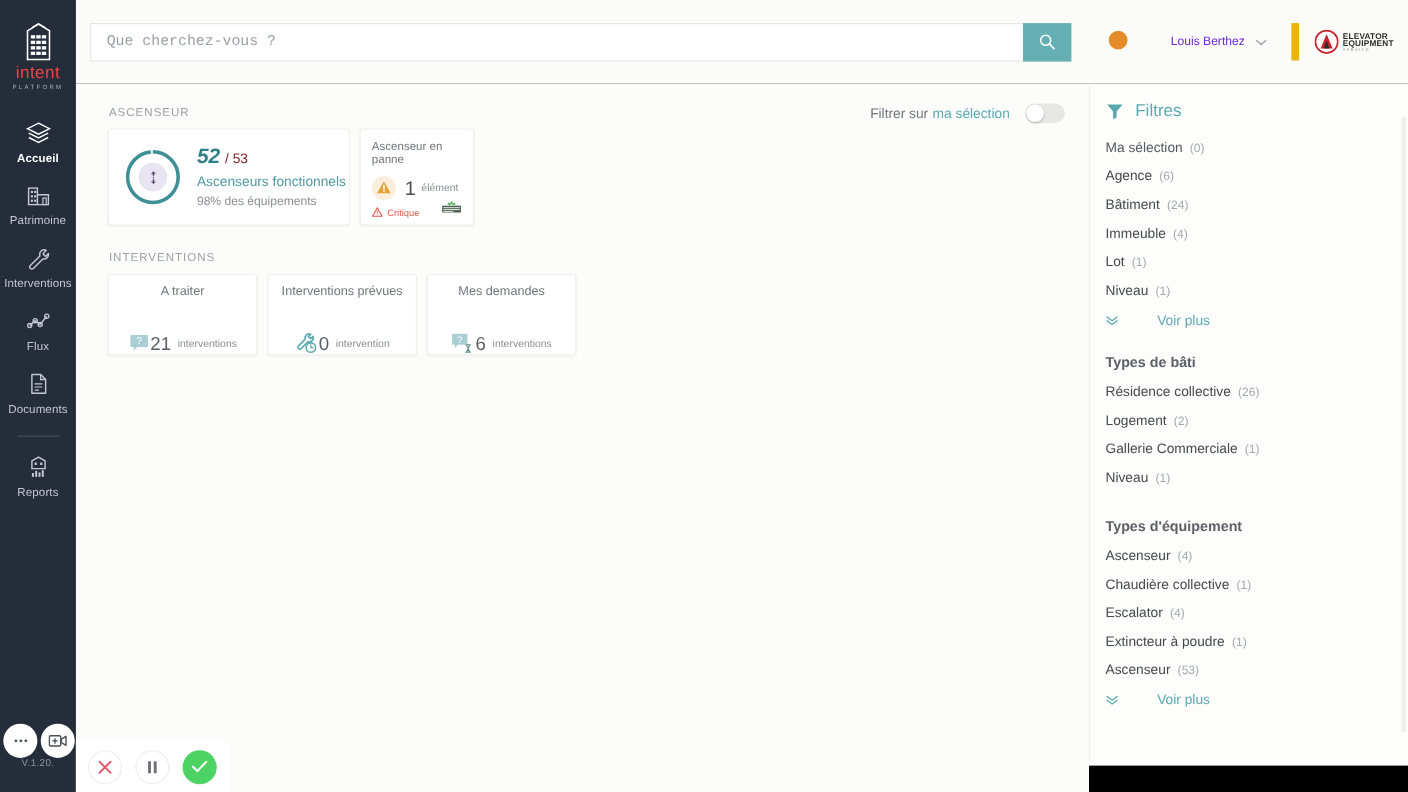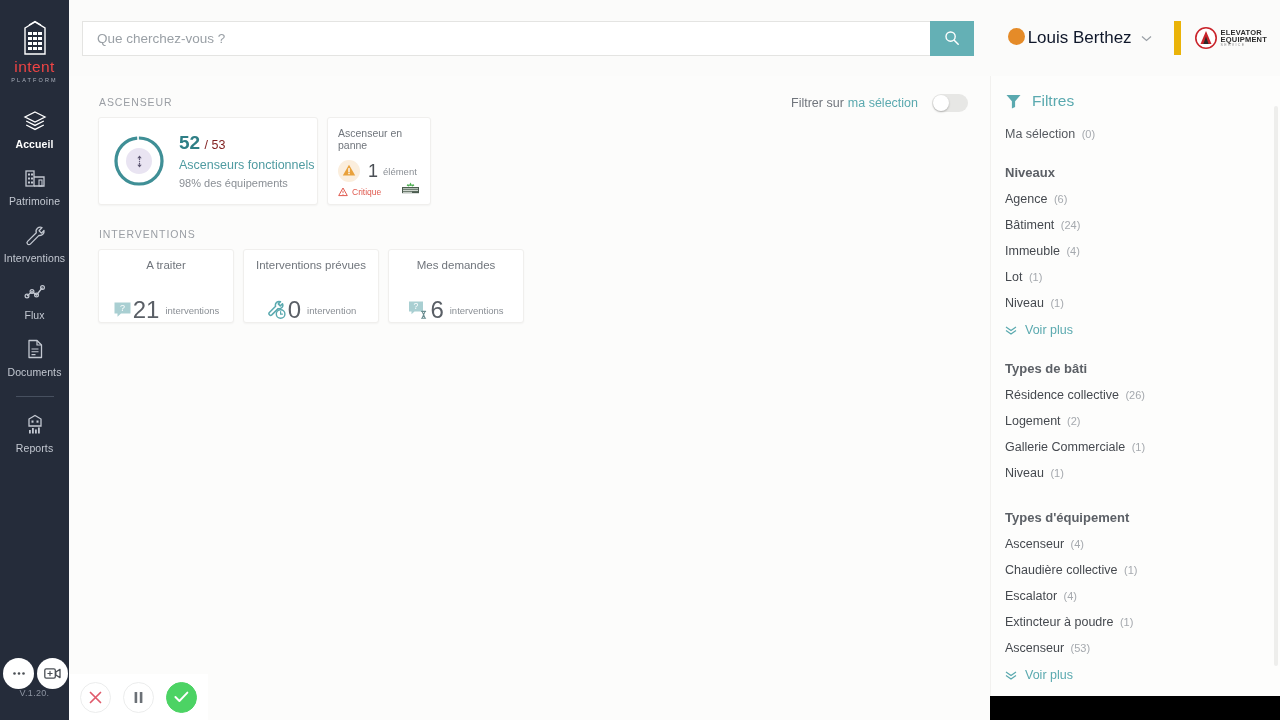--- a/index.html
+++ b/index.html
@@ -40,33 +40,33 @@
 
   
   .topbar {
     position: absolute; left: 69px; top: 0; width: 1211px; height: 76px;
     background: #fbfbfa; display: flex; align-items: center;
   }
   .search-wrap { display: flex; margin-left: 13px; }
   .search-input {
     width: 848px; height: 35px; border: 1px solid #e4e4e2; border-right: none;
     background: #ffffff; padding: 0 14px; font-size: 13.5px; color: #5b6068;
-    font-family: Liberation Sans, sans-serif; outline: none;
+    font-family: Liberation Mono, monospace; outline: none;
   }
   .search-input::placeholder { color: #9aa0a6; }
   .search-btn {
     width: 44px; height: 35px; background: #64b0b5; border: none; cursor: pointer;
     display: flex; align-items: center; justify-content: center;
   }
   .status-dot {
     width: 17px; height: 17px; border-radius: 50%; background: #e58b28;
     margin-left: 34px; margin-top: -3px;
   }
   .user-area { margin-left: auto; display: flex; align-items: center; padding-right: 13px; }
-  .user-name { font-size: 17px; color: #0f172a; }
+  .user-name { font-size: 11px; color: #6d28d9; }
   .chev { margin-left: 9px; }
   .client-logo {
     display: flex; align-items: center; margin-left: 22px;
     border-left: 7px solid #eab308; padding-left: 14px; height: 34px;
   }
   .client-logo-txt { margin-left: 4px; line-height: 1.0; }
   .client-logo-txt .l1 { font-size: 7.5px; font-weight: bold; color: #2b2b2b; letter-spacing: .2px; }
   .client-logo-txt .l2 { font-size: 7.5px; font-weight: bold; color: #2b2b2b; letter-spacing: .2px; }
   .client-logo-txt .l3 { font-size: 3.6px; color: #8b8b8b; letter-spacing: 1.3px; }
 
@@ -101,21 +101,21 @@
 
   
   .card-elev { width: 220px; height: 88px; display: flex; align-items: center; padding: 0 0 0 14px; }
   .donut { position: relative; width: 52px; height: 52px; flex: 0 0 52px; }
   .donut-center {
     position: absolute; left: 13px; top: 13px; width: 26px; height: 26px;
     border-radius: 50%; background: #e9e4f2; display: flex;
     align-items: center; justify-content: center;
   }
   .elev-stats { margin-left: 14px; }
-  .elev-num { font-size: 19px; color: #2f7f86; font-weight: bold; line-height: 1; }
+  .elev-num { font-size: 19px; color: #2f7f86; font-weight: bold; line-height: 1; font-style: italic; }
   .elev-den { font-size: 12.5px; color: #7f1d1d; font-weight: normal; }
   .elev-lbl { font-size: 12.5px; color: #4f9ba1; margin-top: 5px; }
   .elev-sub { font-size: 11px; color: #8a8f95; margin-top: 5px; }
 
   
   .card-panne { width: 104px; height: 88px; margin-left: 9px; padding: 9px 9px 7px 10px;
     display: flex; flex-direction: column; }
   .panne-title { font-size: 10.5px; color: #70757c; }
   .panne-mid { display: flex; align-items: center; margin-top: 9px; }
   .panne-num { font-size: 18px; color: #4a4f55; margin-left: 8px; line-height: 1; }
@@ -124,21 +124,21 @@
   .panne-crit { font-size: 8.5px; color: #e05a4f; margin-left: 4px; }
   .habitat-logo { margin-left: auto; }
 
   
   .card-int {
     width: 136px; height: 74px; margin-right: 9px;
     display: flex; flex-direction: column; align-items: center; padding-top: 9px; justify-content: space-between;
   }
   .int-title { font-size: 11.5px; color: #70757c; }
   .int-row { display: flex; align-items: center; margin-top: 13px; }
-  .int-num { font-size: 24px; color: #5a5f66; margin-left: 1px; line-height: 1; font-weight: normal; }
+  .int-num { font-size: 17px; color: #5a5f66; margin-left: 1px; line-height: 1; font-weight: normal; }
   .int-unit { font-size: 9.5px; color: #8a8f95; margin-left: 6px; }
 
   
   .filters {
     position: absolute; left: 990px; top: 76px; width: 290px; height: 620px;
     background: #fdfdfc; padding: 16px 0 0 0; overflow: hidden;
     border-left: 1px solid #f2f1ef;
   }
   .filters-head { display: flex; align-items: center; padding-left: 14px; }
   .filters-title { font-size: 15.5px; color: #5aa9af; margin-left: 10px; }
@@ -147,21 +147,21 @@
   .grp-title {
     padding-left: 14px; margin-top: 24px; margin-bottom: 4px;
     font-size: 13px; color: #5c6066; font-weight: bold;
   }
   .f-item {
     padding-left: 14px; margin-top: 12px; font-size: 12.5px; color: #45494f;
     cursor: pointer;
   }
   .voir-plus {
     padding-left: 14px; margin-top: 13px; font-size: 12.5px; color: #5aa9af;
-    display: flex; align-items: center; cursor: pointer;
+    display: flex; align-items: center; cursor: pointer; gap: 27px;
   }
   .voir-plus span { margin-left: 8px; }
   .panel-scroll {
     position: absolute; right: 2px; top: 30px; width: 4px; height: 560px;
     background: #eeeeec; border-radius: 2px;
   }
 
   
   .recbar {
     position: absolute; left: 69px; bottom: 0; width: 139px; height: 46px;
@@ -433,21 +433,20 @@
         <path d="M1.5 2 h14 l-5.4 6.3 v5.6 l-3.2 1.6 v-7.2 z" fill="#5aa9af"></path>
       </svg>
       <div class="filters-title">Filtres</div>
     </div>
 
     <div class="ma-sel">
       <span>Ma sélection</span>
       <span class="cnt">(0)</span>
     </div>
 
-    <div class="grp-title">Niveaux</div>
     <div class="f-item">
       <span>Agence</span>
       <span class="cnt">(6)</span>
     </div>
     <div class="f-item">
       <span>Bâtiment</span>
       <span class="cnt">(24)</span>
     </div>
     <div class="f-item">
       <span>Immeuble</span>

